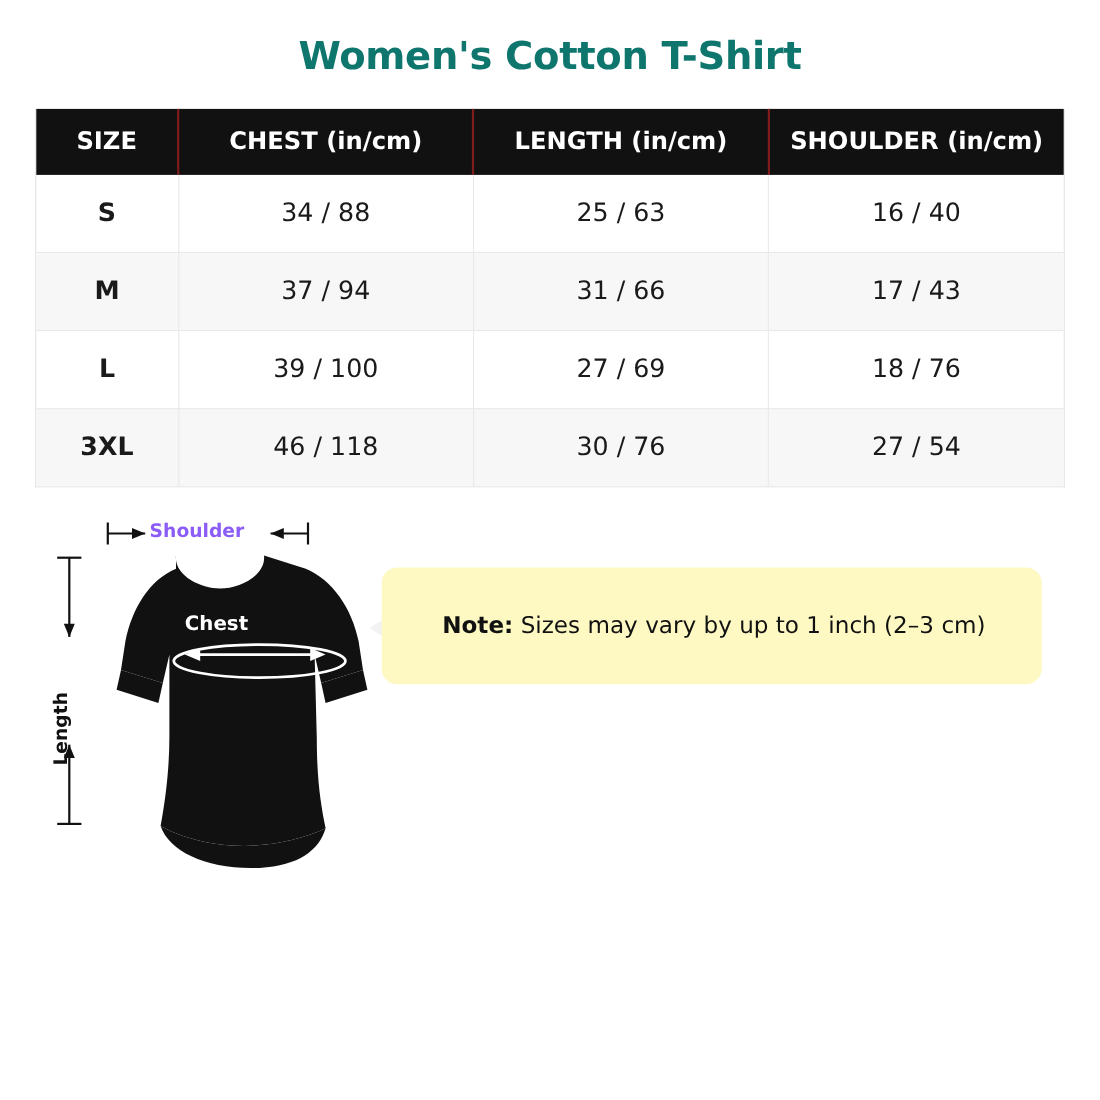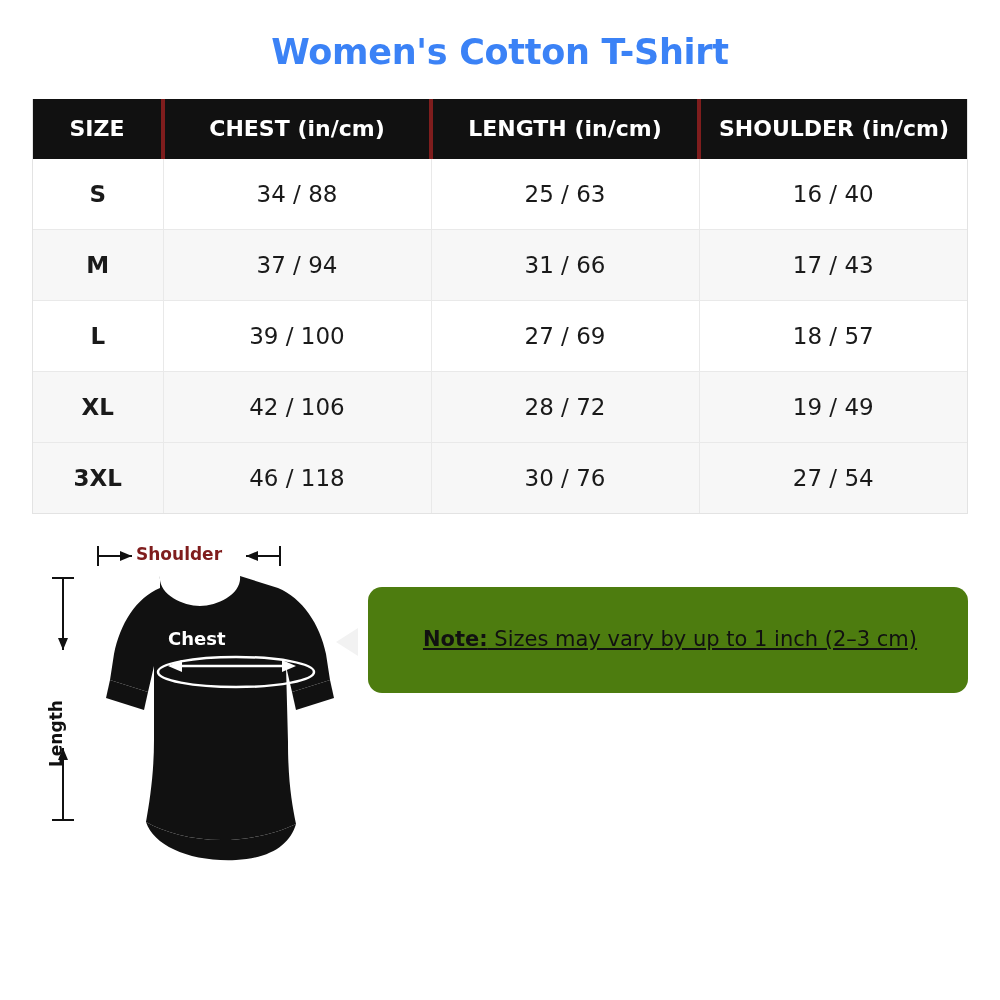--- a/index.html
+++ b/index.html
@@ -20,21 +20,21 @@
     height: 1000px;
     box-sizing: border-box;
   }
 
   
   .title {
     text-align: center;
     font-size: 35px;
     font-weight: 700;
     letter-spacing: -0.3px;
-    color: #3b82f6;
+    color: #0f766e;
     padding-top: 33px;
     line-height: 1.1;
   }
 
   
   .table-wrap {
     margin: 27px 32px 0 32px;
     border: 1px solid #e3e3e3;
     border-top: none;
   }
@@ -43,21 +43,21 @@
     width: 100%;
     table-layout: fixed;
   }
   table.size-table thead th {
     background: #111111;
     color: #ffffff;
     font-size: 22px;
     font-weight: 700;
     padding: 17px 4px 18px 4px;
     text-align: center;
-    border-right: 4px solid #7f1d1d;
+    border-right: 2px solid #7f1d1d;
   }
   table.size-table thead th:last-child { border-right: none; }
   table.size-table thead th.col-size { width: 120px; }
 
   table.size-table tbody td {
     font-size: 23px;
     text-align: center;
     padding: 22px 4px;
     border-right: 1px solid #e9e9e9;
     border-bottom: 1px solid #e9e9e9;
@@ -82,28 +82,27 @@
   .shirt-block {
     position: absolute;
     left: 40px;
     top: 0;
     width: 320px;
     height: 330px;
   }
 
   .note-bubble {
     position: absolute;
-    left: 368px;
+    left: 347px;
     top: 55px;
     width: 600px;
-    background: #4d7c0f;
+    background: #fef9c3;
     border-radius: 14px;
     padding: 32px 30px 34px 34px;
     box-sizing: border-box;
-    text-decoration: underline;
   }
   .note-bubble .note-line {
     font-size: 21px;
     line-height: 1.95;
     color: #111111;
     text-align: center;
   }
   .note-bubble .note-line .note-label {
     font-weight: 700;
   }
@@ -115,21 +114,21 @@
     height: 0;
     border-top: 14px solid transparent;
     border-bottom: 14px solid transparent;
     border-right: 22px solid #f2f2f2;
   }
 
   .shoulder-label {
     position: absolute;
     font-size: 17px;
     font-weight: 700;
-    color: #7f1d1d;
+    color: #8b5cf6;
   }
   .length-label {
     position: absolute;
     font-size: 17px;
     font-weight: 700;
     color: #111111;
     transform: rotate(-90deg);
     transform-origin: left top;
     white-space: nowrap;
   }
@@ -167,27 +166,21 @@
         <tr class="alt">
           <td class="size-cell">M</td>
           <td>37 / 94</td>
           <td>31 / 66</td>
           <td>17 / 43</td>
         </tr>
         <tr>
           <td class="size-cell">L</td>
           <td>39 / 100</td>
           <td>27 / 69</td>
-          <td>18 / 57</td>
-        </tr>
-        <tr class="alt">
-          <td class="size-cell">XL</td>
-          <td>42 / 106</td>
-          <td>28 / 72</td>
-          <td>19 / 49</td>
+          <td>18 / 76</td>
         </tr>
         <tr class="alt">
           <td class="size-cell">3XL</td>
           <td>46 / 118</td>
           <td>30 / 76</td>
           <td>27 / 54</td>
         </tr>
       </tbody>
     </table>
   </div>

